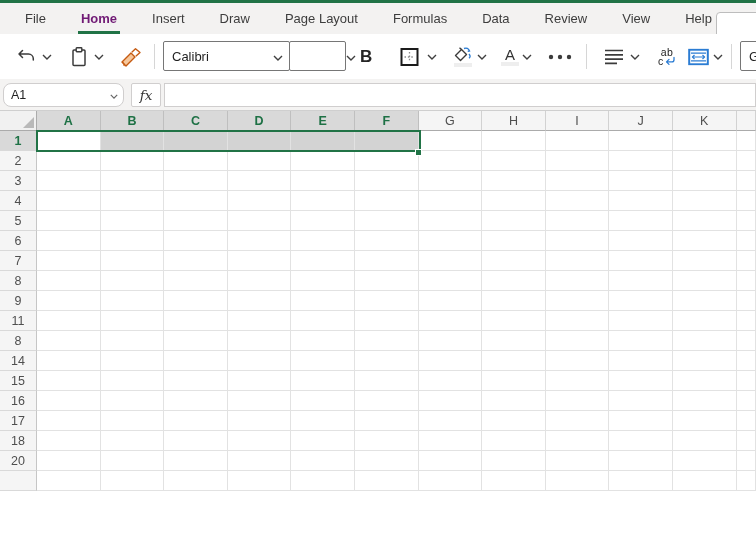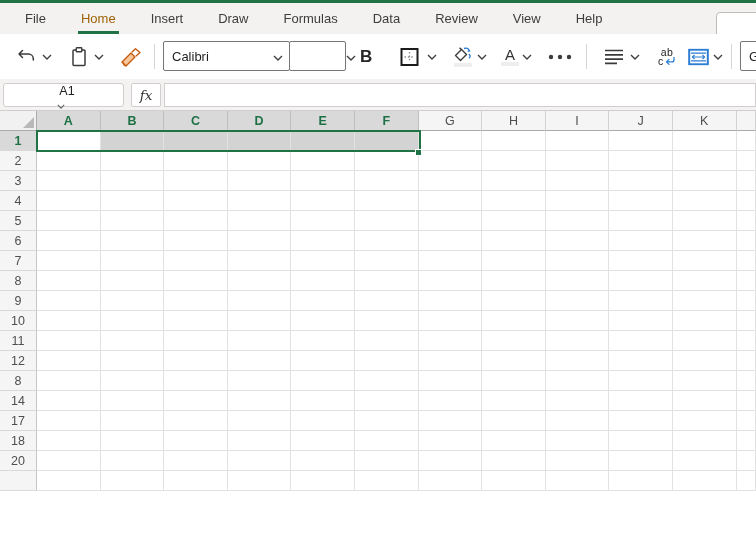--- a/index.html
+++ b/index.html
@@ -6,21 +6,21 @@
   html,body { width:756px; height:535px; overflow:hidden; }
   body { font-family:"Liberation Sans", sans-serif; background:#fff; }
   #app { position:relative; width:756px; height:535px; overflow:hidden; background:#fff; }
 
   
   #menubar { position:absolute; left:0; top:0; width:756px; height:34px;
              background:#f3f2f1; border-top:3px solid #217346; }
   #ribbon-tabs { display:flex; align-items:stretch; height:31px; padding-left:24px; gap:33px; }
   .tab { position:relative; display:flex; align-items:center; font-size:13px; color:#3d3d3d;
          cursor:default; white-space:nowrap; padding:0 1px; }
-  .tab.active { font-weight:normal; color:#a16207; }
+  .tab.active { font-weight:bold; color:#701a75; }
   .tab.active .tab-underline { position:absolute; left:-2px; right:-2px; bottom:0; height:3px; background:#217346; }
   #menubar-right-box { position:absolute; right:-8px; top:9px; width:48px; height:26px;
                        background:#fff; border:1px solid #bdbdbd; border-radius:4px; }
 
   
   #toolbar { position:absolute; left:0; top:34px; width:756px; height:45px; background:#fff; overflow:hidden; }
   .ti { position:absolute; top:50%; transform:translateY(-50%); display:flex; align-items:center; justify-content:center; }
   .tdiv { position:absolute; top:10px; width:1px; height:25px; background:#d6d6d6; }
   .combo { position:absolute; top:7px; height:30px; background:#fff; border:1px solid #767676;
            border-radius:2px; display:flex; align-items:center; font-size:13px; color:#1f1f1f;gap:48px; }
@@ -30,21 +30,21 @@
   .fontcolor-a { font-size:15px; color:#333; line-height:13px; }
   .color-bar { height:4px; width:18px; background:#eeeeee; margin-top:1px; }
   .stack { display:flex; flex-direction:column; align-items:center; }
   .wrap-top { font-size:10.5px; color:#222; line-height:9px; letter-spacing:0.5px; }
   .wrap-bot { display:flex; align-items:center; font-size:10.5px; color:#222; line-height:9px; }
 
   
   #formula-row { position:absolute; left:0; top:79px; width:756px; height:32px; background:#f4f3f2;
                  border-bottom:1px solid #cfcfcf; }
   #name-box { position:absolute; left:3px; top:4px; width:121px; height:24px; background:#fff;
-              border:1px solid #d0cece; border-radius:3px; display:flex; align-items:center; font-size:12.5px; color:#222;flex-direction:column; }
+              border:1px solid #d0cece; border-radius:8px; display:flex; align-items:center; font-size:12.5px; color:#222; }
   #name-box .nv { padding-left:7px; flex:1; }
   #fx-box { position:absolute; left:131px; top:4px; width:30px; height:24px; background:#fff;
             border:1px solid #d0cece; border-radius:2px; display:flex; align-items:center; justify-content:center;
             font-family:"DejaVu Serif", serif; font-style:italic; font-size:13.5px; color:#333;text-align:center; }
   #formula-input { position:absolute; left:164px; top:4px; width:592px; height:24px; background:#fff;
                    border:1px solid #d0cece; font-size:12.5px; padding:0 6px; outline:none; }
 
   
   #grid { position:absolute; left:0; top:111px; width:756px; height:424px; background:#fff; overflow:hidden; }
   #column-headers { display:flex; height:20px; }
@@ -86,20 +86,23 @@
           <span>Home</span>
           <div class="tab-underline"></div>
         </div>
         <div class="tab">
           <span>Insert</span>
         </div>
         <div class="tab">
           <span>Draw</span>
         </div>
         <div class="tab">
+          <span>Page Layout</span>
+        </div>
+        <div class="tab">
           <span>Formulas</span>
         </div>
         <div class="tab">
           <span>Data</span>
         </div>
         <div class="tab">
           <span>Review</span>
         </div>
         <div class="tab">
           <span>View</span>
@@ -409,81 +412,81 @@
           <div class="cell"></div>
           <div class="cell"></div>
           <div class="cell"></div>
           <div class="cell"></div>
           <div class="cell"></div>
           <div class="cell"></div>
           <div class="cell"></div>
           <div class="cell partial"></div>
         </div>
         <div class="grid-row">
-          <div class="row-h">10</div>
-          <div class="cell"></div>
-          <div class="cell"></div>
-          <div class="cell"></div>
-          <div class="cell"></div>
-          <div class="cell"></div>
-          <div class="cell"></div>
-          <div class="cell"></div>
-          <div class="cell"></div>
-          <div class="cell"></div>
-          <div class="cell"></div>
-          <div class="cell"></div>
-          <div class="cell partial"></div>
-        </div>
-        <div class="grid-row">
           <div class="row-h">11</div>
           <div class="cell"></div>
           <div class="cell"></div>
           <div class="cell"></div>
           <div class="cell"></div>
           <div class="cell"></div>
           <div class="cell"></div>
           <div class="cell"></div>
           <div class="cell"></div>
           <div class="cell"></div>
           <div class="cell"></div>
           <div class="cell"></div>
           <div class="cell partial"></div>
         </div>
         <div class="grid-row">
-          <div class="row-h">12</div>
-          <div class="cell"></div>
-          <div class="cell"></div>
-          <div class="cell"></div>
-          <div class="cell"></div>
-          <div class="cell"></div>
-          <div class="cell"></div>
-          <div class="cell"></div>
-          <div class="cell"></div>
-          <div class="cell"></div>
-          <div class="cell"></div>
-          <div class="cell"></div>
-          <div class="cell partial"></div>
-        </div>
-        <div class="grid-row">
           <div class="row-h">8</div>
           <div class="cell"></div>
           <div class="cell"></div>
           <div class="cell"></div>
           <div class="cell"></div>
           <div class="cell"></div>
           <div class="cell"></div>
           <div class="cell"></div>
           <div class="cell"></div>
           <div class="cell"></div>
           <div class="cell"></div>
           <div class="cell"></div>
           <div class="cell partial"></div>
         </div>
         <div class="grid-row">
           <div class="row-h">14</div>
+          <div class="cell"></div>
+          <div class="cell"></div>
+          <div class="cell"></div>
+          <div class="cell"></div>
+          <div class="cell"></div>
+          <div class="cell"></div>
+          <div class="cell"></div>
+          <div class="cell"></div>
+          <div class="cell"></div>
+          <div class="cell"></div>
+          <div class="cell"></div>
+          <div class="cell partial"></div>
+        </div>
+        <div class="grid-row">
+          <div class="row-h">15</div>
+          <div class="cell"></div>
+          <div class="cell"></div>
+          <div class="cell"></div>
+          <div class="cell"></div>
+          <div class="cell"></div>
+          <div class="cell"></div>
+          <div class="cell"></div>
+          <div class="cell"></div>
+          <div class="cell"></div>
+          <div class="cell"></div>
+          <div class="cell"></div>
+          <div class="cell partial"></div>
+        </div>
+        <div class="grid-row">
+          <div class="row-h">16</div>
           <div class="cell"></div>
           <div class="cell"></div>
           <div class="cell"></div>
           <div class="cell"></div>
           <div class="cell"></div>
           <div class="cell"></div>
           <div class="cell"></div>
           <div class="cell"></div>
           <div class="cell"></div>
           <div class="cell"></div>

